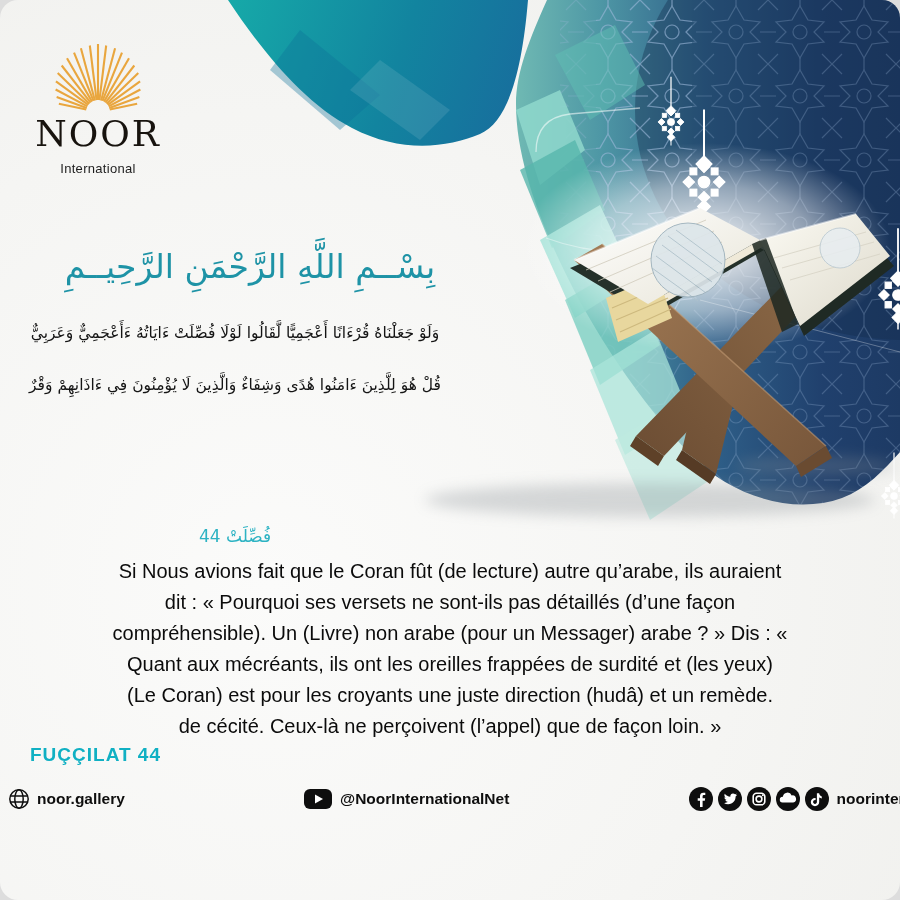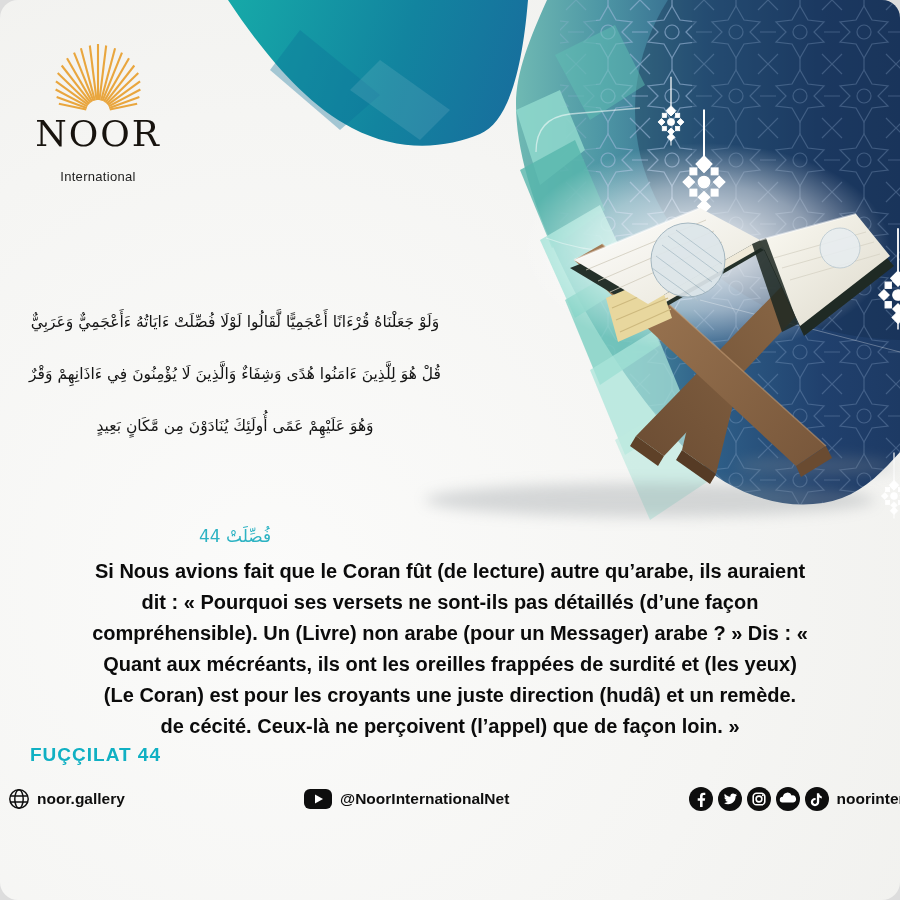--- a/index.html
+++ b/index.html
@@ -7,29 +7,29 @@
     position:relative;width:900px;height:900px;overflow:hidden;
     background:radial-gradient(circle at 30% 65%, #fbfbfa 0%, #f5f5f3 55%, #efefec 100%);
     font-family:"Liberation Sans",sans-serif;
     border-radius:18px;
   }
   .abs{position:absolute;}
   svg{display:block;}
   
   #logo{left:18px;top:28px;width:160px;text-align:center;}
   .logo-name{font-family:"DejaVu Serif","Liberation Serif",serif;font-size:36px;letter-spacing:2px;color:#17130e;line-height:1;margin-top:2px;}
-  .logo-sub{font-size:13px;color:#1d1d1d;margin-top:17px;letter-spacing:.3px;}
+  .logo-sub{font-size:13px;color:#1d1d1d;margin-top:9px;letter-spacing:.3px;}
   
   .ar{font-family:"DejaVu Sans",sans-serif;direction:rtl;}
   #bismillah{left:40px;top:236px;width:420px;text-align:center;font-size:33px;line-height:62px;color:#1e93a6;}
-  #verse{left:0px;top:296px;width:470px;}
+  #verse{left:0px;top:307px;width:470px;}
   .verse-line{display:flex;justify-content:center;white-space:nowrap;font-size:15.5px;line-height:52px;color:#141414;}
   #verse-ref{left:0px;top:474px;width:470px;display:flex;justify-content:center;font-size:17px;line-height:28px;color:#2db3c3;margin-top:48px;}
   
-  #translation{left:30px;top:556px;width:840px;text-align:center;font-weight:bold;font-size:20px;line-height:31px;color:#0b0b0b;}
+  #translation{left:30px;top:556px;width:840px;text-align:center;font-weight:normal;font-size:20px;line-height:31px;color:#0b0b0b;}
   #translation-ref{left:30px;top:744px;width:840px;text-align:left;font-weight:bold;font-size:19px;letter-spacing:1px;color:#10b0c3;}
   
   #footer{left:8px;top:786px;width:900px;display:flex;justify-content:space-between;align-items:center;gap:16px;}
   .f-item{display:flex;align-items:center;gap:7px;font-weight:bold;font-size:15.5px;color:#0e0e0e;cursor:pointer;}
   .circles{display:flex;gap:3px;align-items:center;}
 </style>
 </head>
 <body>
 
 <div class="canvas">
@@ -193,25 +193,25 @@
         <line x1="0" y1="-12" x2="0" y2="-52" transform="rotate(54)"></line>
         <line x1="0" y1="-12" x2="0" y2="-48" transform="rotate(62)"></line>
         <line x1="0" y1="-12" x2="0" y2="-44" transform="rotate(70)"></line>
         <line x1="0" y1="-12" x2="0" y2="-40" transform="rotate(78)"></line>
       </g>
     </svg>
     <div class="logo-name">NOOR</div>
     <div class="logo-sub">International</div>
   </div>
 
+  <div class="abs ar" id="bismillah">بِسْــمِ اللَّهِ الرَّحْمَنِ الرَّحِيــمِ</div>
 
   <div class="abs" id="verse">
     <div class="verse-line ar">وَلَوْ جَعَلْنَاهُ قُرْءَانًا أَعْجَمِيًّا لَّقَالُوا لَوْلَا فُصِّلَتْ ءَايَاتُهُ ءَأَعْجَمِيٌّ وَعَرَبِيٌّ</div>
     <div class="verse-line ar">قُلْ هُوَ لِلَّذِينَ ءَامَنُوا هُدًى وَشِفَاءٌ وَالَّذِينَ لَا يُؤْمِنُونَ فِي ءَاذَانِهِمْ وَقْرٌ</div>
-    <div class="verse-line ar">وَهُوَ عَلَيْهِمْ عَمًى أُولَئِكَ يُنَادَوْنَ مِن مَّكَانٍ بَعِيدٍ</div>
   </div>
   <div class="abs ar" id="verse-ref">فُصِّلَتْ 44</div>
 
   <div class="abs" id="translation">
     <div>Si Nous avions fait que le Coran fût (de lecture) autre qu’arabe, ils auraient</div>
     <div>dit : « Pourquoi ses versets ne sont-ils pas détaillés (d’une façon</div>
     <div>compréhensible). Un (Livre) non arabe (pour un Messager) arabe ? » Dis : «</div>
     <div>Quant aux mécréants, ils ont les oreilles frappées de surdité et (les yeux)</div>
     <div>(Le Coran) est pour les croyants une juste direction (hudâ) et un remède.</div>
     <div>de cécité. Ceux-là ne perçoivent (l’appel) que de façon loin. »</div>

